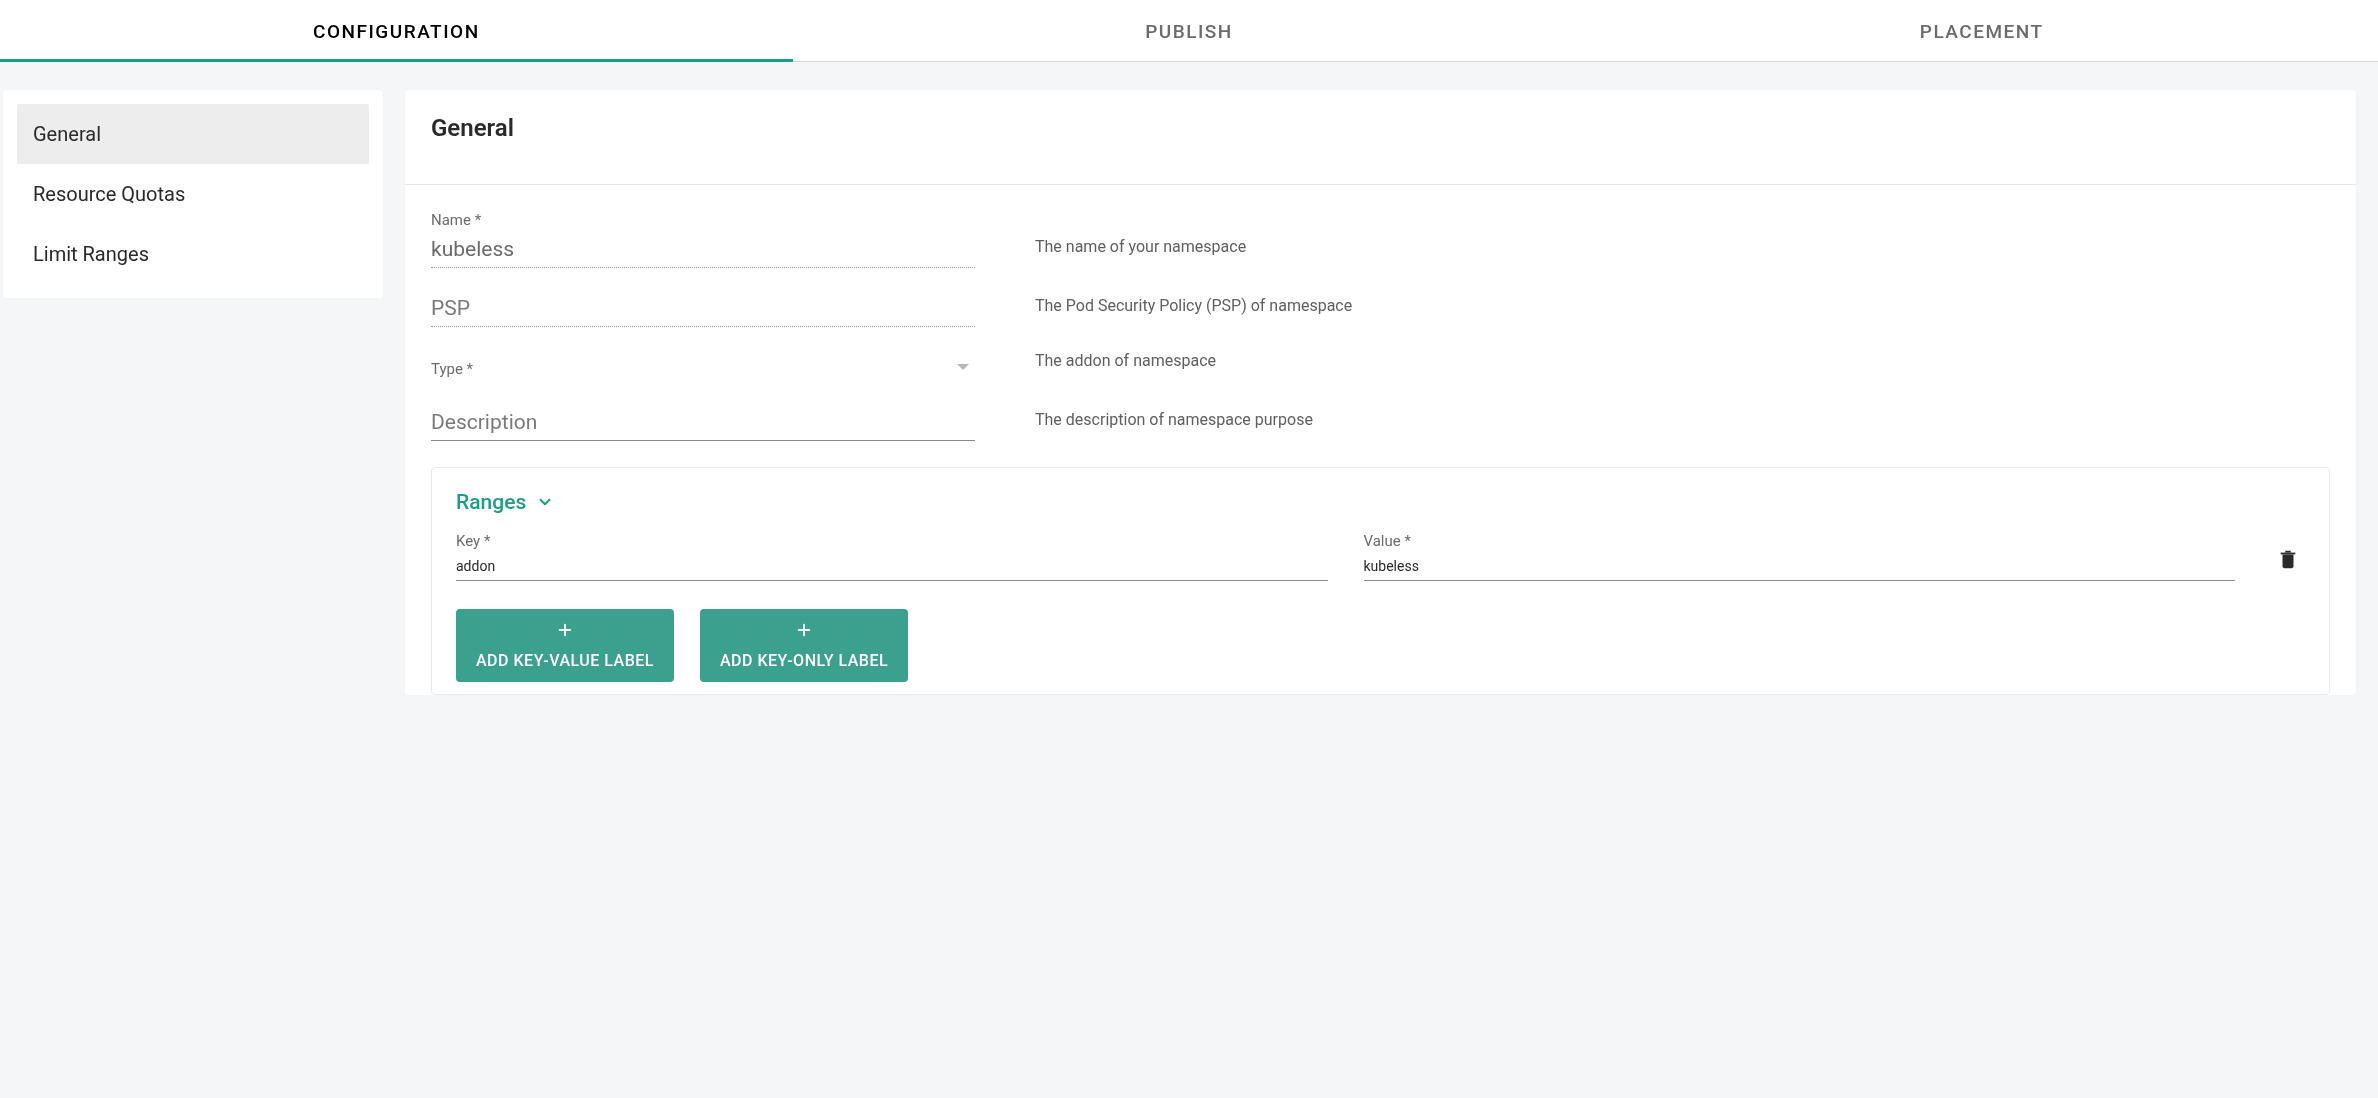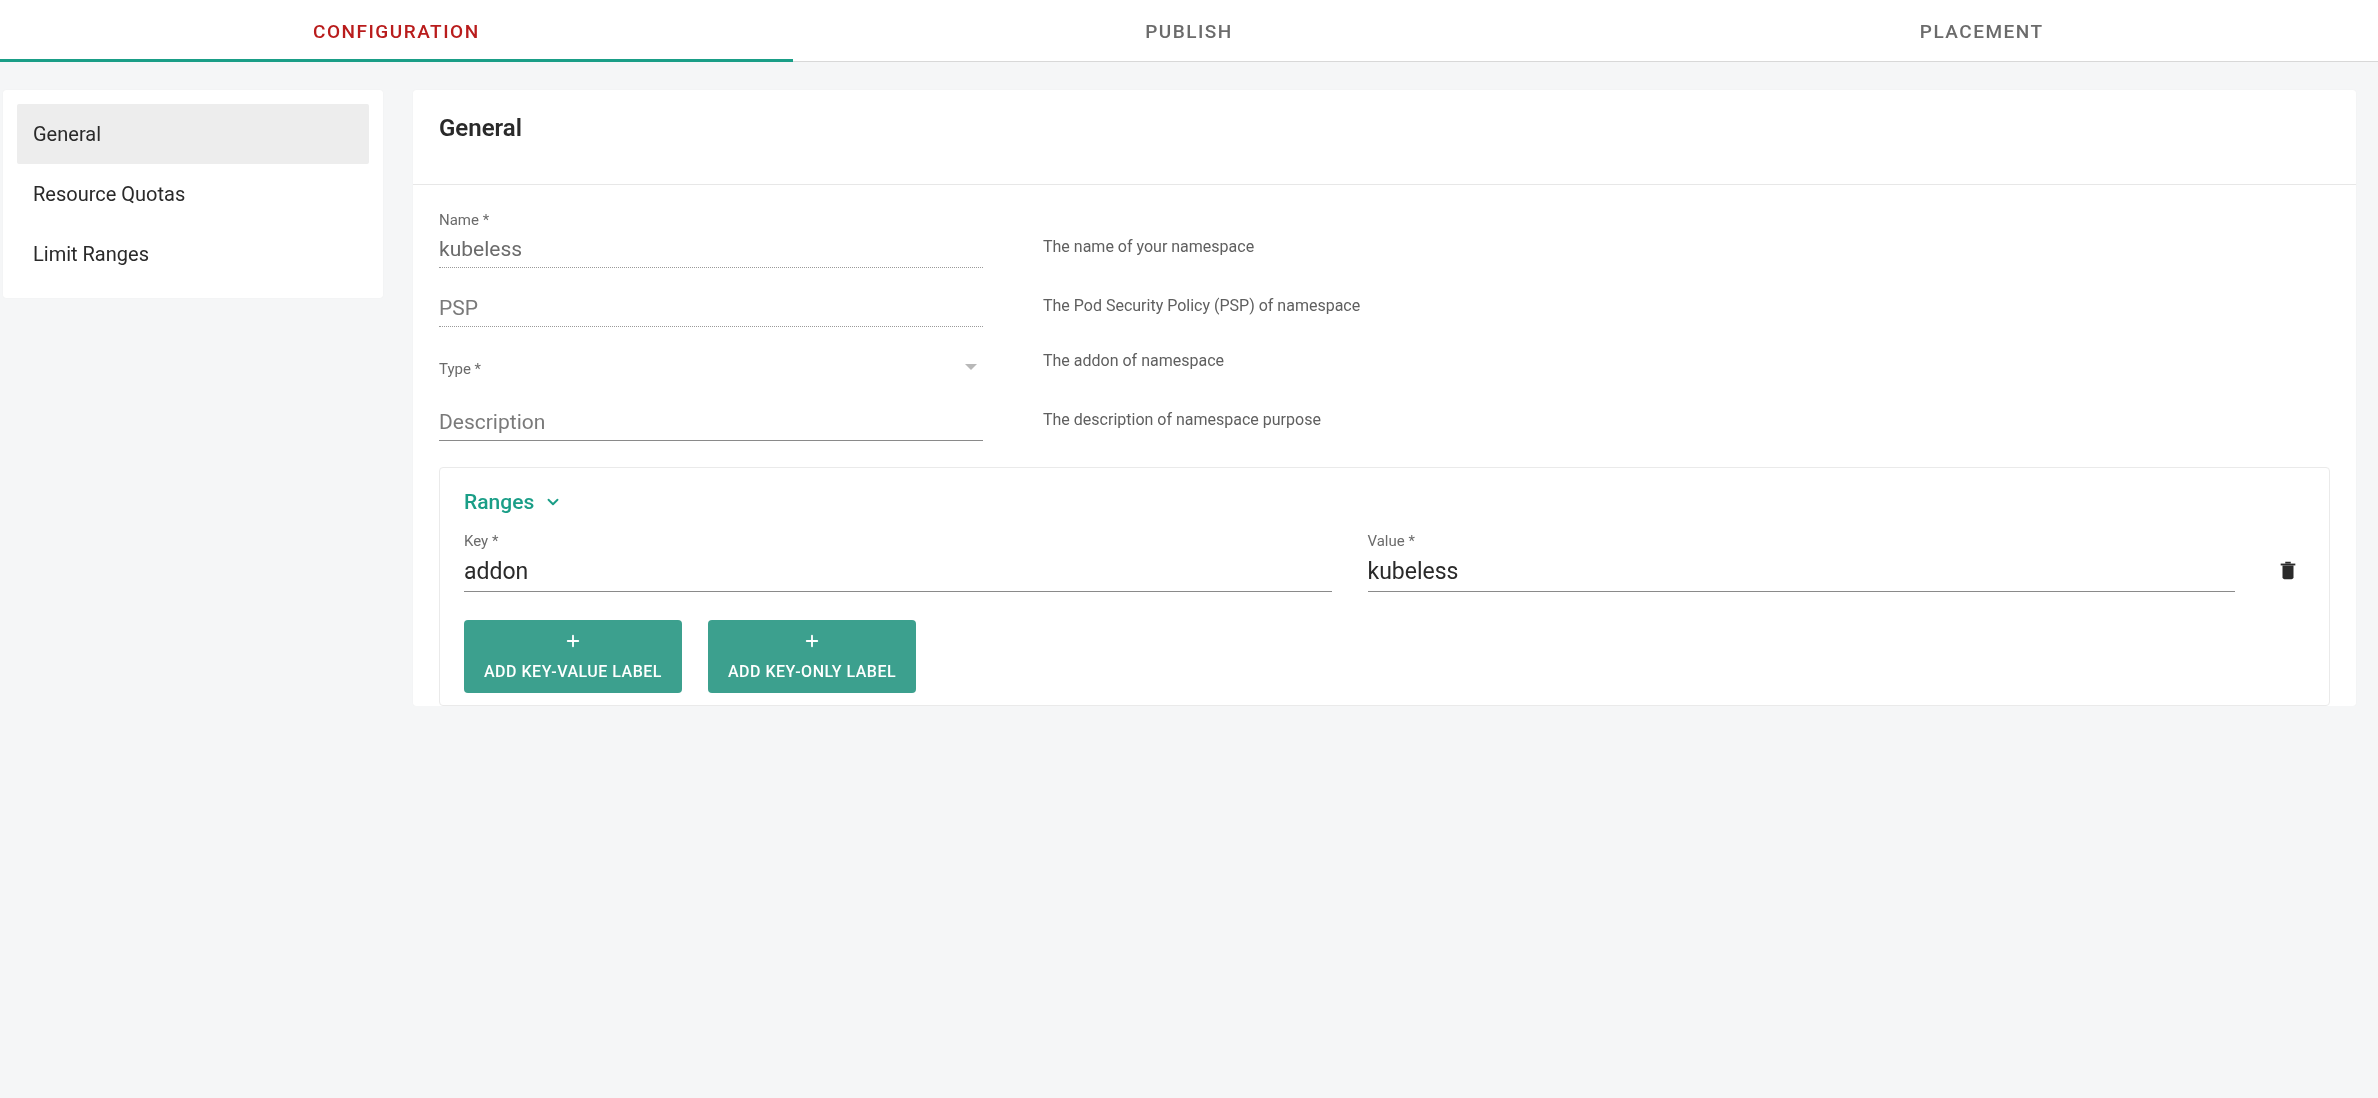--- a/index.html
+++ b/index.html
@@ -22,34 +22,34 @@
       text-align: center;
       padding: 20px 0 18px 0;
       font-size: 19px;
       letter-spacing: 1.5px;
       color: #6b6b6b;
       cursor: pointer;
       position: relative;
       font-weight: 500;
     }
     .tab.active {
-      color: #b91c1c;
+      color: #000000;
     }
     .tab.active::after {
       content: "";
       position: absolute;
       left: 0;
       right: 0;
       bottom: -1px;
       height: 3px;
       background: #1a9e87;
     }
     .layout {
       display: flex;
-      gap: 30px;
+      gap: 22px;
       padding: 28px 22px 0 3px;
     }
     .sidebar {
       width: 380px;
       background: #fff;
       border-radius: 3px;
       padding: 14px 14px;
       flex-shrink: 0;
       height: fit-content;
       box-shadow: 0 0 1px rgba(0,0,0,0.08);
@@ -182,21 +182,21 @@
     .labels-field-label {
       font-size: 15px;
       color: #6b6b6b;
       display: block;
       margin-bottom: 4px;
     }
     .labels-input {
       width: 100%;
       border: none;
       border-bottom: 1px solid #8a8a8a;
-      font-size: 23px;
+      font-size: 14px;
       padding: 4px 0 6px 0;
       color: #2a2a2a;
       background: transparent;
       outline: none;
       font-family: inherit;
     }
     .trash-btn {
       background: none;
       border: none;
       cursor: pointer;

